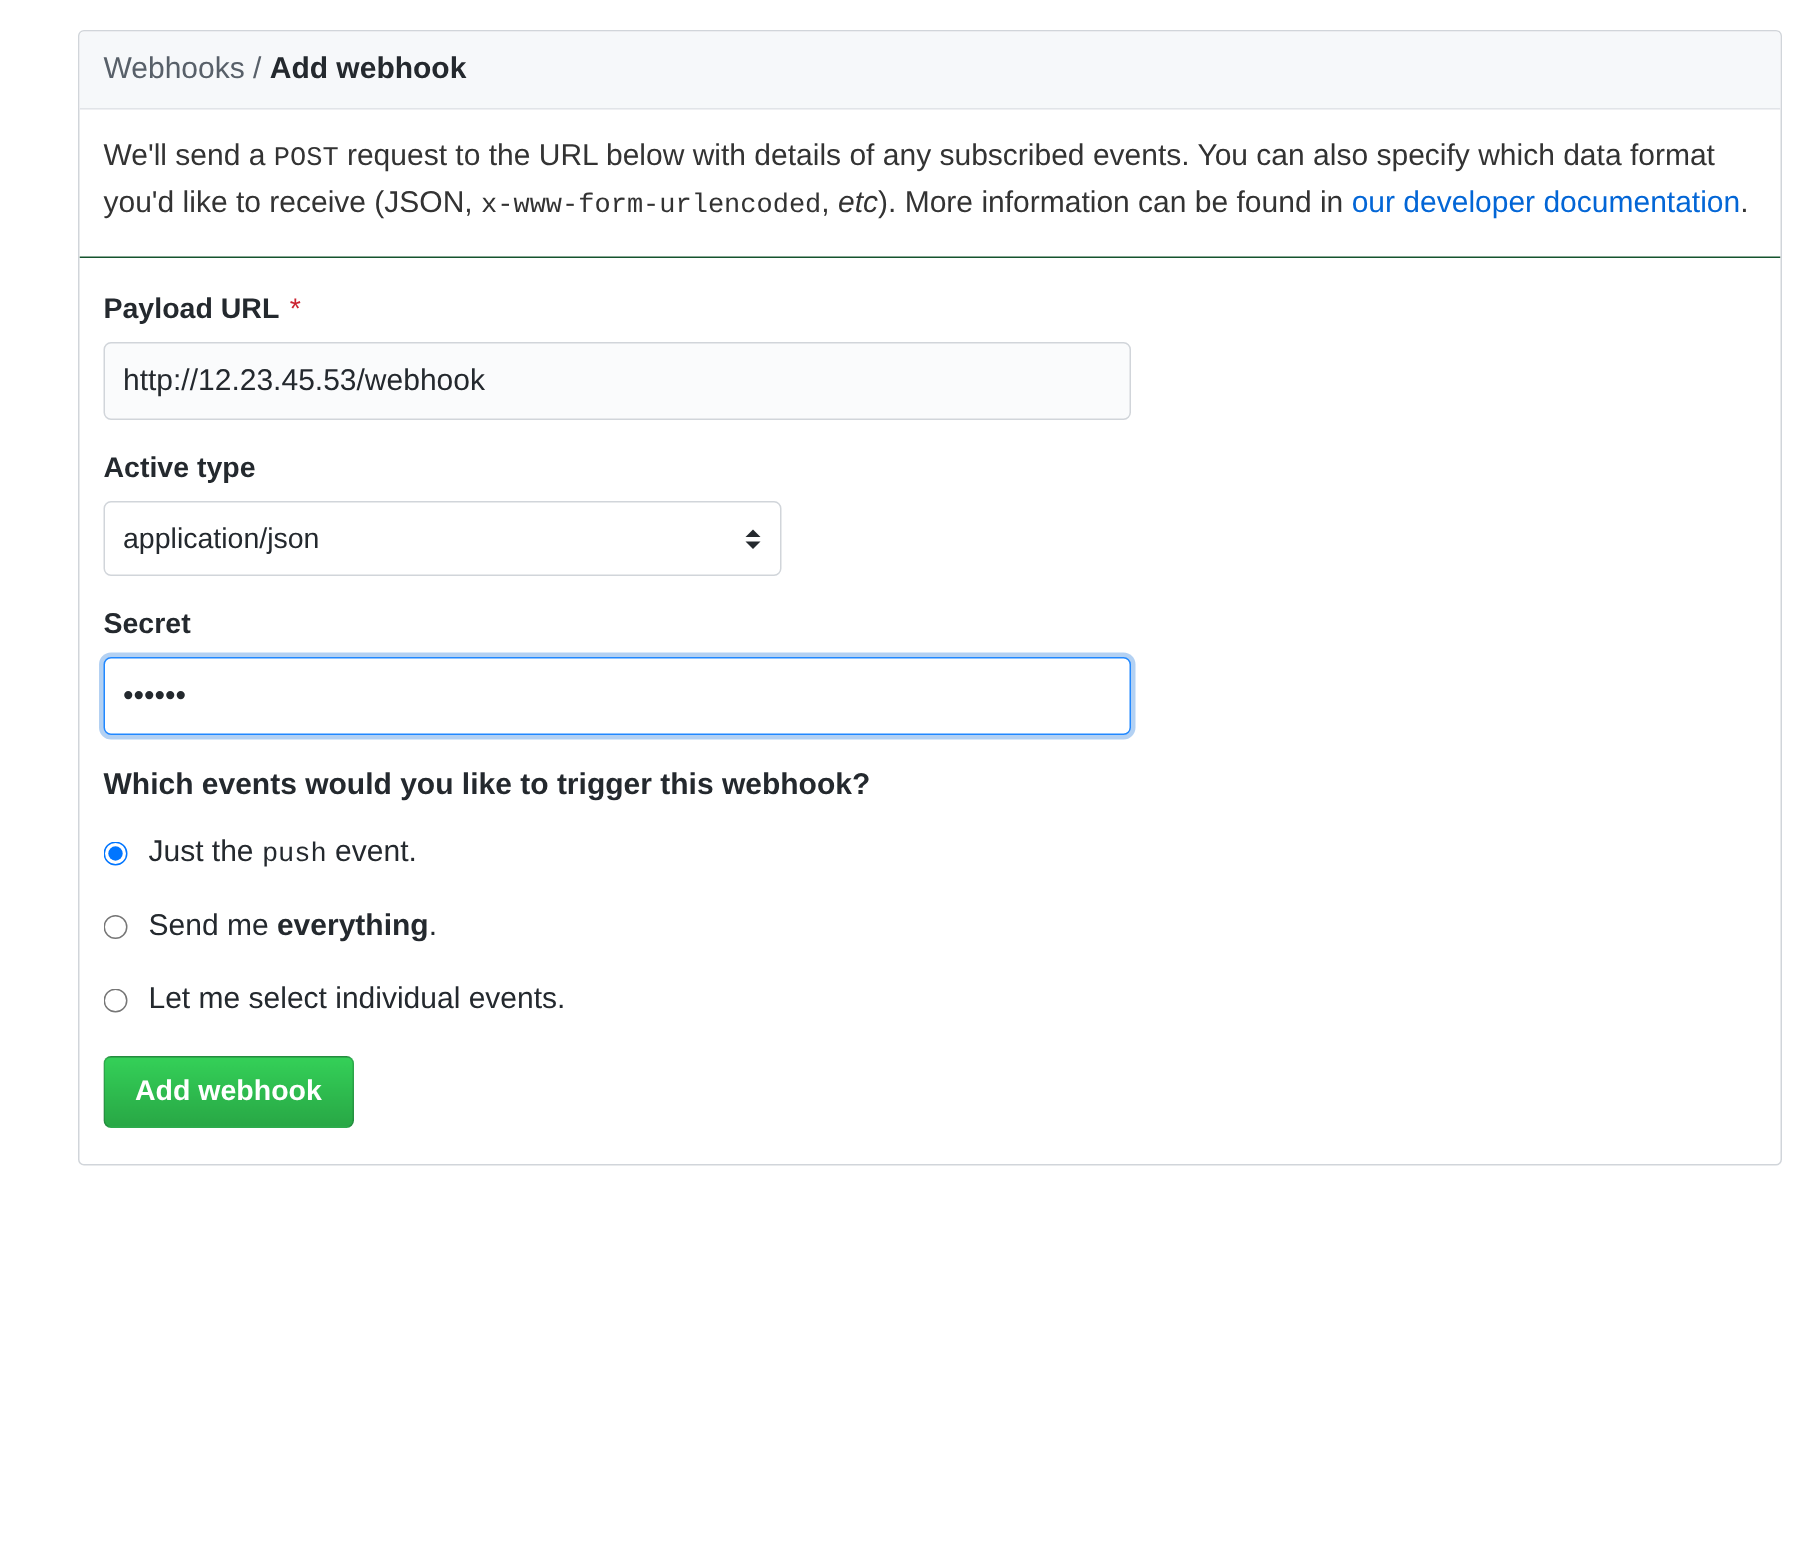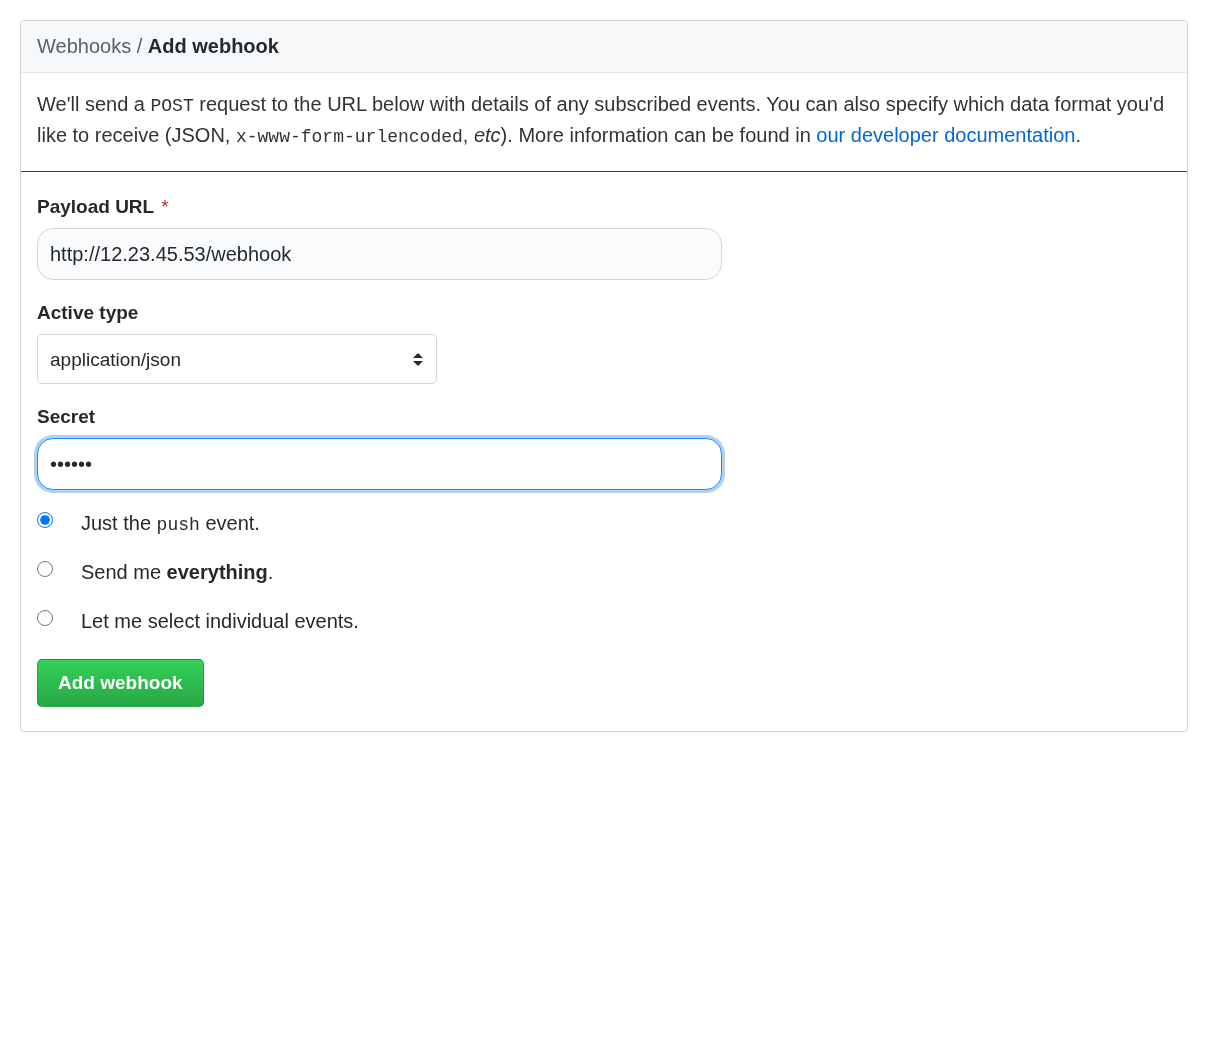--- a/index.html
+++ b/index.html
@@ -12,20 +12,21 @@
     font-size: 14px;
   }
   .wrap {
     width: 1208px;
     padding: 20px;
   }
   .panel {
     border: 1px solid #d1d5da;
     border-radius: 4px;
     overflow: hidden;
+    margin-left: 32px;
   }
   .panel-header {
     background: #f6f8fa;
     border-bottom: 1px solid #e1e4e8;
     padding: 14px 16px;
     font-size: 20px;
     font-weight: 400;
     color: #586069;
   }
   .panel-header .strong {
@@ -66,33 +67,33 @@
     font-weight: 400;
     margin-left: 2px;
   }
   .text-input {
     width: 685px;
     height: 52px;
     font-size: 20px;
     padding: 8px 12px;
     background: #fafbfc;
     border: 1px solid #d1d5da;
-    border-radius: 16px;
+    border-radius: 5px;
     color: #24292e;
     outline: none;
     font-family: inherit;
   }
   .text-input.focused {
     background: #fff;
     border-color: #2188ff;
     box-shadow: 0 0 0 3px rgba(3,102,214,0.3);
   }
   .select-wrap {
     position: relative;
-    width: 400px;
+    width: 452px;
   }
   .select {
     width: 100%;
     height: 50px;
     font-size: 19px;
     padding: 8px 34px 8px 12px;
     background: #fff;
     border: 1px solid #d1d5da;
     border-radius: 5px;
     color: #24292e;
@@ -127,22 +128,22 @@
   .select-arrow::after  { border-top: 5px solid #24292e; }
 
   .events-heading {
     font-size: 20px;
     font-weight: 600;
     margin: 16px 0 22px 0;
     color: #24292e;
   }
   .radio-row {
     display: flex;
-    align-items: flex-start;
-    gap: 28px;
+    align-items: center;
+    gap: 14px;
     margin-bottom: 26px;
     font-size: 20px;
     color: #24292e;
   }
   .radio-row input[type="radio"] {
     width: 16px;
     height: 16px;
     margin: 0;
   }
   .radio-row code {
@@ -215,20 +216,21 @@
           </select>
           <span class="select-arrow"></span>
         </div>
       </div>
 
       <div class="form-group">
         <label class="form-label">Secret</label>
         <input type="text" class="text-input focused" value="••••••" style="">
       </div>
 
+      <div class="events-heading">Which events would you like to trigger this webhook?</div>
 
       <label class="radio-row">
         <input type="radio" name="events" checked="" style="">
         <span>
           <span>Just the </span><code>push</code><span> event.</span>
         </span>
       </label>
 
       <label class="radio-row">
         <input type="radio" name="events" style="">

